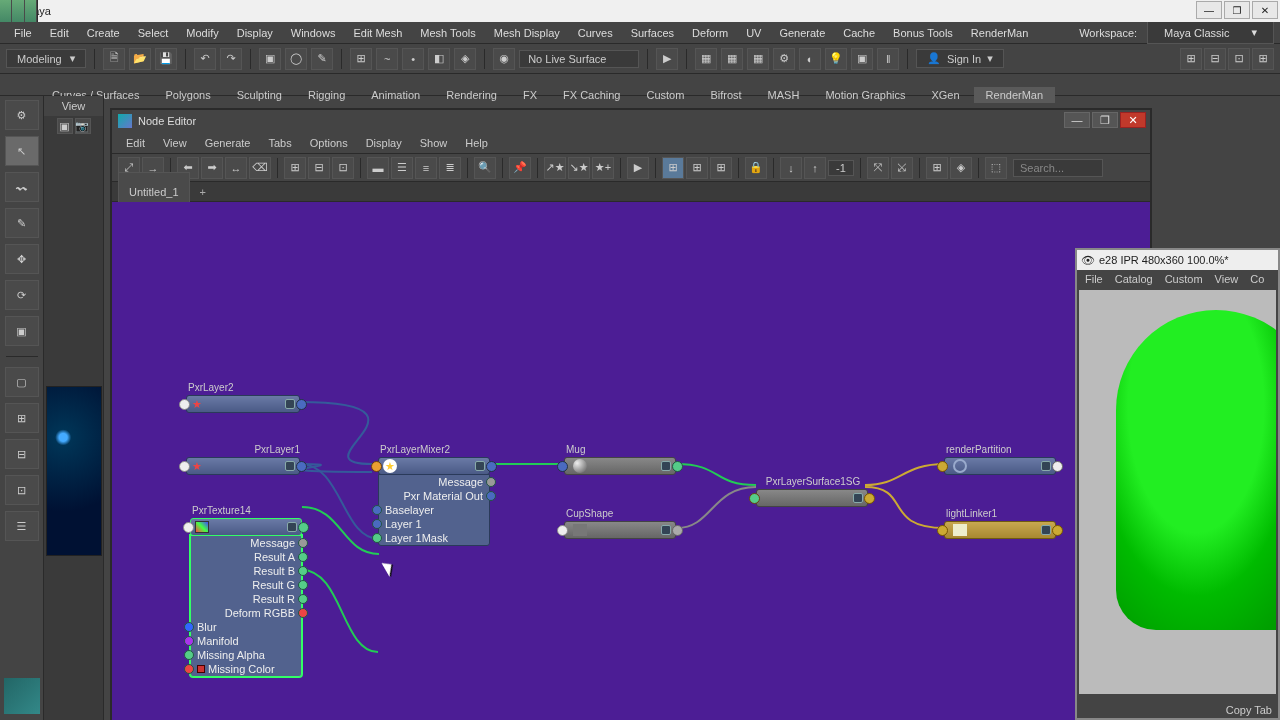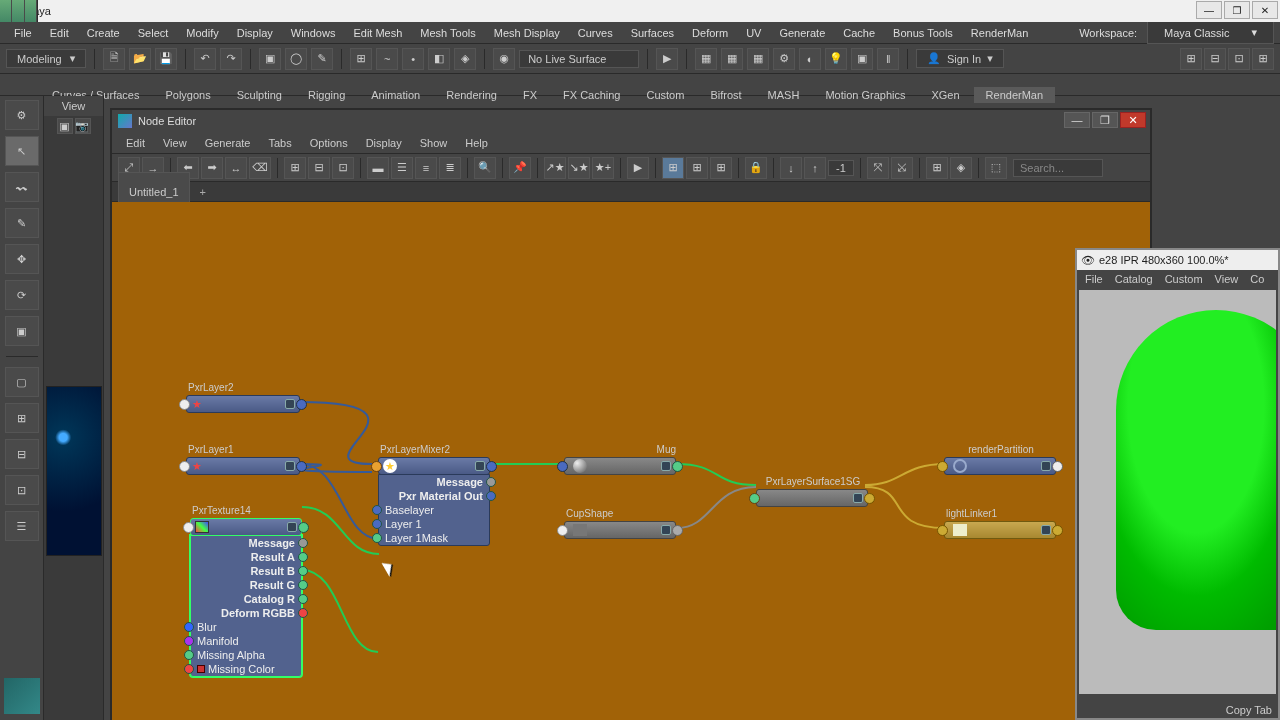--- a/index.html
+++ b/index.html
@@ -36,31 +36,31 @@
 .ne-title .winbtns2 div { width: 26px; height: 16px; border: 1px solid #666; background: #555; display: flex; align-items: center; justify-content: center; }
 .ne-title .closebtn { background: #c0392b !important; border-color: #922 !important; color: #fff; }
 .ne-menu { height: 22px; background: #444; display: flex; align-items: center; padding: 0 6px; gap: 2px; border-bottom: 1px solid #2a2a2a; }
 .ne-menu span { padding: 2px 8px; }
 .ne-tools { height: 28px; background: #444; display: flex; align-items: center; padding: 0 6px; gap: 2px; border-bottom: 1px solid #2a2a2a; }
 .ne-tools .srch { margin-left: 4px; background: #3a3a3a; border: 1px solid #555; padding: 2px 6px; width: 90px; color: #888; }
 .ne-tools .numfield { width: 26px; background: #3a3a3a; border: 1px solid #555; padding: 1px 4px; text-align: center; }
 .ne-tabs { height: 20px; background: #3a3a3a; display: flex; align-items: center; padding-left: 6px; border-bottom: 1px solid #2a2a2a; }
 .ne-tabs .tab { background: #4a4a4a; border: 1px solid #555; padding: 13px 10px; margin-right: 4px; }
 .ne-tabs .plus { padding: 1px 6px; color: #aaa; }
-.canvas { position: absolute; left: 0; top: 92px; right: 0; bottom: 0; background: #a16207; overflow: hidden; }
+.canvas { position: absolute; left: 0; top: 92px; right: 0; bottom: 0; background: #4c1d95; overflow: hidden; }
 .canvas svg.wires { position: absolute; left: 0; top: 0; width: 100%; height: 100%; pointer-events: none; }
 
 .node { position: absolute; }
 .node-title { color: #ccc; font-size: 10px; padding-left: 2px; margin-bottom: 2px; }
 .node-hdr { height: 18px; background: linear-gradient(#6a7aa6,#4a5a86); border: 1px solid #2a3a5a; border-radius: 3px; display: flex; align-items: center; padding: 0 4px; position: relative; }
 .node-hdr.yellow { background: linear-gradient(#c8a850,#a88830); border-color: #705a10; }
 .node-hdr.grey { background: linear-gradient(#888,#666); border-color: #444; }
 .node-body { background: #52628e; border: 1px solid #2a3a5a; border-radius: 0 0 3px 3px; margin-top: -1px; }
 .node-body .row { height: 14px; display: flex; align-items: center; padding: 0 6px; font-size: 10px; color: #eee; position: relative; }
-.node-body .row.right { justify-content: flex-end; font-weight: bold; }
+.node-body .row.right { justify-content: flex-end; }
 .node-body.sel { border: 1px solid #3f6; box-shadow: 0 0 0 1px #3f6; }
 .port-out { position: absolute; right: -7px; width: 10px; height: 10px; border-radius: 50%; background: #5c8; border: 1px solid #254; }
 .port-in { position: absolute; left: -7px; width: 10px; height: 10px; border-radius: 50%; background: #5c8; border: 1px solid #254; }
 .hdr-port-in { position: absolute; left: -8px; width: 11px; height: 11px; border-radius: 50%; background: #e9a030; border: 1px solid #6a4010; }
 .hdr-port-out { position: absolute; right: -8px; width: 11px; height: 11px; border-radius: 50%; background: #5c8; border: 1px solid #254; }
 .hdr-port-out.grey { background: #aaa; border-color: #666; }
 .hdr-port-in.white { background: #eee; border-color: #888; }
 .hdr-port-in.blue { background: #4a6ac0; border-color: #234; }
 .collapse { width: 10px; height: 10px; border: 1px solid #8aa; border-radius: 2px; margin-left: auto; background: #345; }
 .starico { width: 12px; height: 12px; display: inline-flex; align-items: center; justify-content: center; color: #e44; margin-right: 4px; font-size: 11px; }
@@ -312,21 +312,21 @@
       <div class="node" style="left:74px; top:180px; width:114px;">
         <div class="node-title">PxrLayer2</div>
         <div class="node-hdr">
           <span class="hdr-port-in white"></span>
           <span class="starico">★</span>
           <span class="collapse"></span>
           <span class="hdr-port-out" style="background:#4a6ac0;border-color:#234"></span>
         </div>
       </div>
 
-      <div class="node" style="left:74px; top:242px; width:114px;">
+      <div class="node" style="left:74px; top:242px; width:114px;text-align:right;">
         <div class="node-title">PxrLayer1</div>
         <div class="node-hdr">
           <span class="hdr-port-in white"></span>
           <span class="starico">★</span>
           <span class="collapse"></span>
           <span class="hdr-port-out" style="background:#4a6ac0;border-color:#234"></span>
         </div>
       </div>
 
       <div class="node" style="left:78px; top:303px; width:112px;">
@@ -348,21 +348,21 @@
             </div>
           <div class="row right">
               <span>Result B</span>
               <span class="port-out"></span>
             </div>
           <div class="row right">
               <span>Result G</span>
               <span class="port-out"></span>
             </div>
           <div class="row right">
-              <span>Catalog R</span>
+              <span>Result R</span>
               <span class="port-out"></span>
             </div>
           <div class="row right">
               <span>Deform RGBB</span>
               <span class="port-out" style="background:#e44"></span>
             </div>
           <div class="row">
               <span class="port-in" style="background:#36f"></span>
               <span>Blur</span>
             </div>
@@ -408,21 +408,21 @@
               <span>Layer 1</span>
             </div>
           <div class="row">
               <span class="port-in"></span>
               <span>Layer 1Mask</span>
             </div>
         </div>
       </div>
       <div class="cursor-arrow" style="left:273px; top:358px;"></div>
 
-      <div class="node" style="left:452px; top:242px; width:112px;text-align:right;">
+      <div class="node" style="left:452px; top:242px; width:112px;">
         <div class="node-title">Mug</div>
         <div class="node-hdr grey">
           <span class="hdr-port-in blue"></span>
           <span class="sphereico"></span>
           <span class="collapse"></span>
           <span class="hdr-port-out"></span>
         </div>
       </div>
 
       <div class="node" style="left:452px; top:306px; width:112px;">
@@ -437,21 +437,21 @@
 
       <div class="node" style="left:644px; top:274px; width:112px;">
         <div class="node-title" style="text-align:center">PxrLayerSurface1SG</div>
         <div class="node-hdr grey">
           <span class="hdr-port-in" style="background:#5c8"></span>
           <span class="collapse"></span>
           <span class="hdr-port-out" style="background:#ca3;border-color:#750"></span>
         </div>
       </div>
 
-      <div class="node" style="left:832px; top:242px; width:112px;text-align:center;">
+      <div class="node" style="left:832px; top:242px; width:112px;">
         <div class="node-title">renderPartition</div>
         <div class="node-hdr">
           <span class="hdr-port-in" style="background:#ca3;border-color:#750"></span>
           <span style="width:14px;height:14px;border-radius:50%;border:2px solid #9ac;margin:0 4px"></span>
           <span class="collapse"></span>
           <span class="hdr-port-out grey" style="background:#eee"></span>
         </div>
       </div>
 
       <div class="node" style="left:832px; top:306px; width:112px;">

